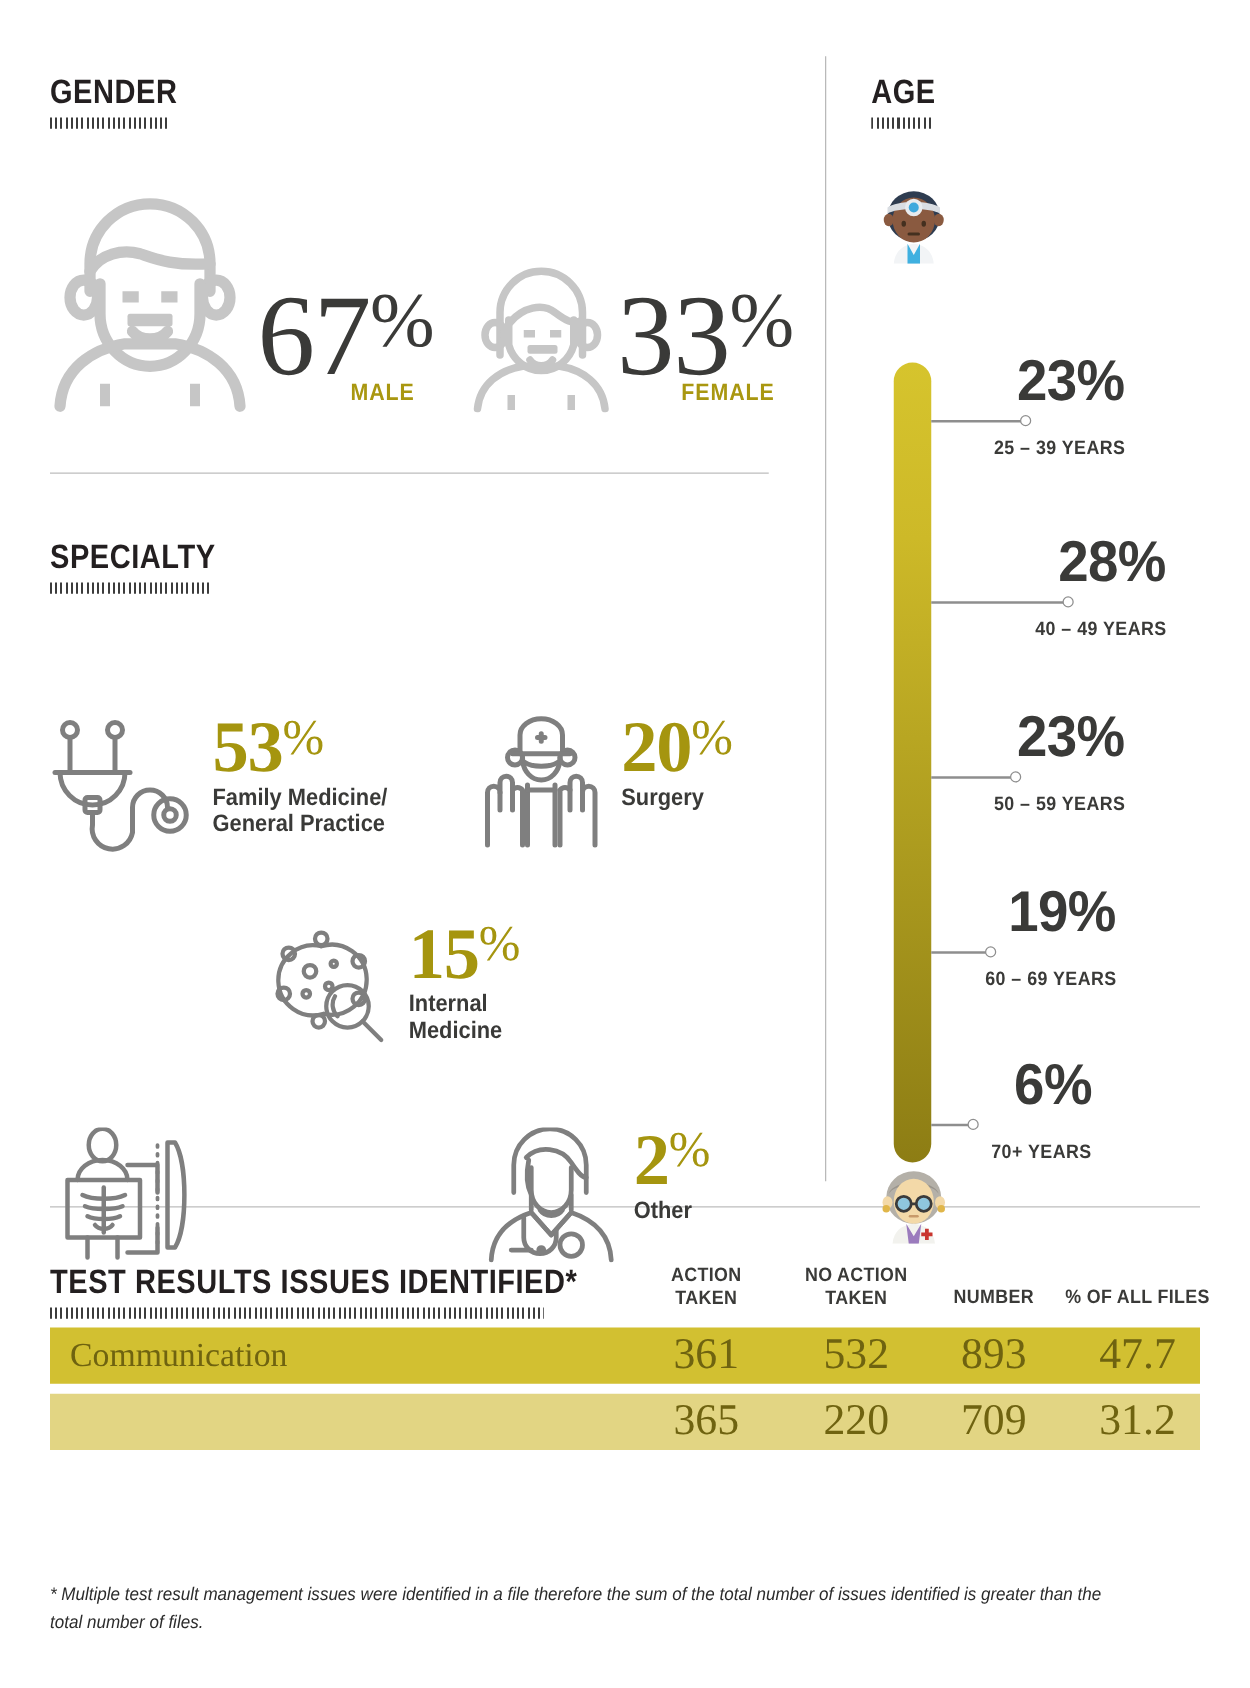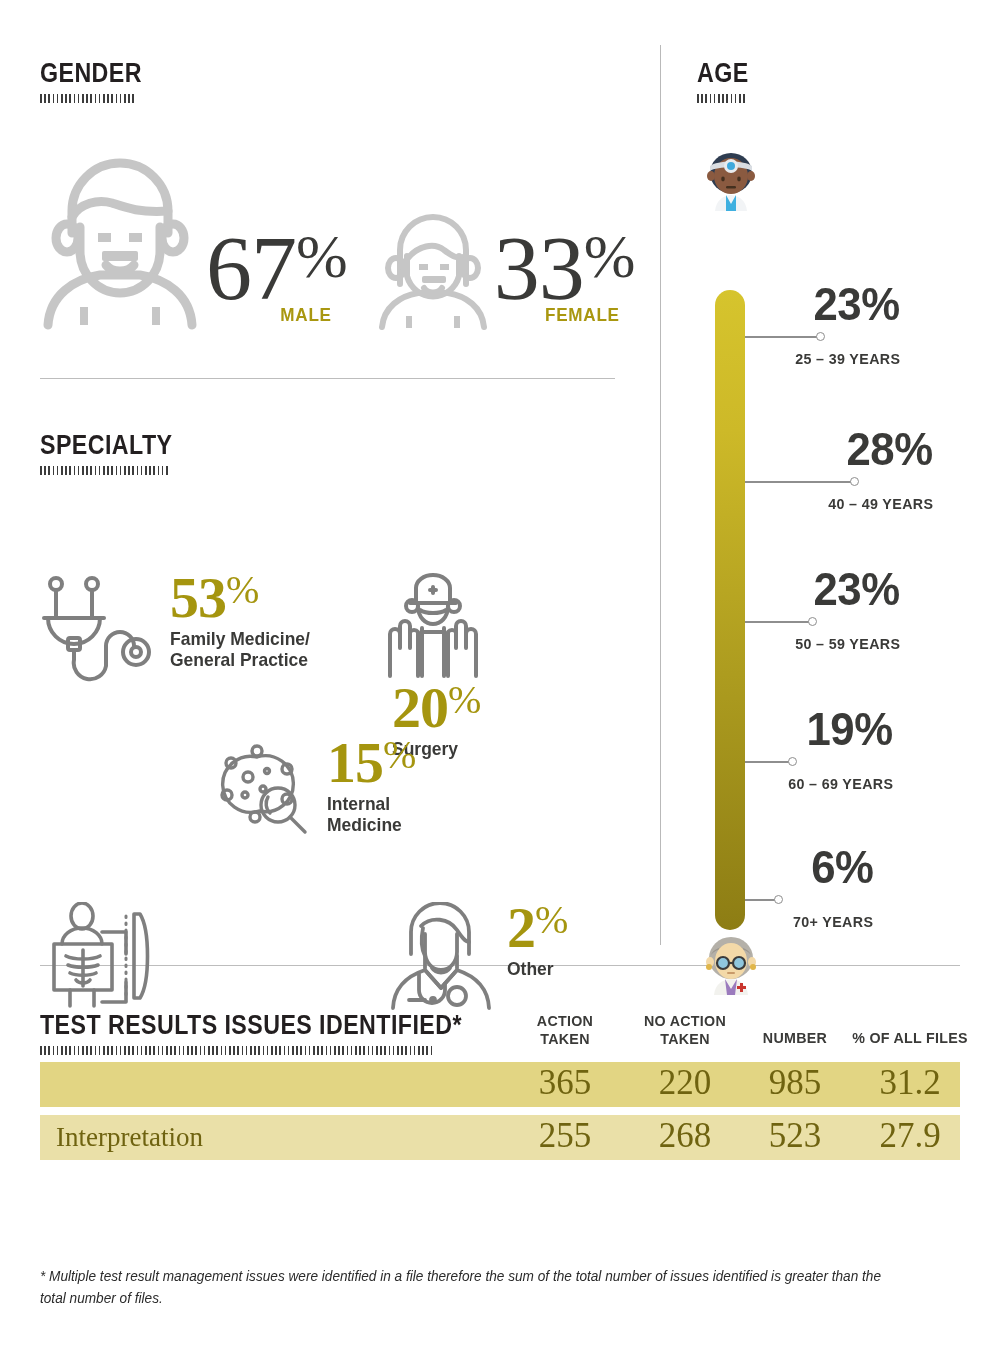--- a/index.html
+++ b/index.html
@@ -275,21 +275,21 @@
           <circle cx="96" cy="80" r="5"></circle>
         </g>
       </svg>
       <div class="spec-text">
         <div class="spec-pct"><span>53</span><span class="pct">%</span></div>
         <div class="spec-label">Family Medicine/
 General Practice</div>
       </div>
     </div>
 
-    <div class="spec-item" style="left:340px; top:55px;flex-direction:column;">
+    <div class="spec-item" style="left:340px; top:55px;">
       <svg class="spec-icon" width="105" height="110" viewBox="0 0 105 110">
         <g fill="none" stroke="#7f7f7f" stroke-width="4" stroke-linecap="round" stroke-linejoin="round">
           <path d="M36,30 L36,16 A17,13 0 0 1 70,16 L70,30"></path>
           <path d="M50,18 L56,18 M53,15 L53,21"></path>
           <ellipse cx="32" cy="34" rx="6" ry="6"></ellipse>
           <ellipse cx="74" cy="34" rx="6" ry="6"></ellipse>
           <path d="M30,31 L76,31"></path>
           <path d="M38,34 C38,46 46,52 53,52 C60,52 68,46 68,34"></path>
           <path d="M40,38 C46,42 60,42 66,38"></path>
           <path d="M42,56 L42,104 M64,56 L64,104"></path>
@@ -474,31 +474,31 @@
       <div class="dash-rule" style="width:395px"></div>
     </div>
     <div class="col-head" style="left:470px; top:12px; width:110px;">ACTION
 TAKEN</div>
     <div class="col-head" style="left:585px; top:12px; width:120px;">NO ACTION
 TAKEN</div>
     <div class="col-head" style="left:700px; top:29px; width:110px;">NUMBER</div>
     <div class="col-head" style="left:805px; top:29px; width:130px;">% OF ALL FILES</div>
   </div>
 
+  <div class="trow" style="background:#d2c031;">
+    <div class="label">Communication</div>
+    <div class="num" style="left:470px; width:110px;">361</div>
+    <div class="num" style="left:585px; width:120px;">532</div>
+    <div class="num" style="left:700px; width:110px;">893</div>
+    <div class="num" style="left:805px; width:130px;">47.7</div>
+  </div>
 
   <div class="trow" style="background:#e2d583;">
     <div class="num" style="left:470px; width:110px;">365</div>
     <div class="num" style="left:585px; width:120px;">220</div>
-    <div class="num" style="left:700px; width:110px;">985</div>
+    <div class="num" style="left:700px; width:110px;">709</div>
     <div class="num" style="left:805px; width:130px;">31.2</div>
   </div>
 
-  <div class="trow" style="background:#eae0a8;">
-    <div class="label">Interpretation</div>
-    <div class="num" style="left:470px; width:110px;">255</div>
-    <div class="num" style="left:585px; width:120px;">268</div>
-    <div class="num" style="left:700px; width:110px;">523</div>
-    <div class="num" style="left:805px; width:130px;">27.9</div>
-  </div>
 
 </section>
 
 <div class="footnote">* Multiple test result management issues were identified in a file therefore the sum of the total number of issues identified is greater than the total number of files.</div>
 
 </body></html>

